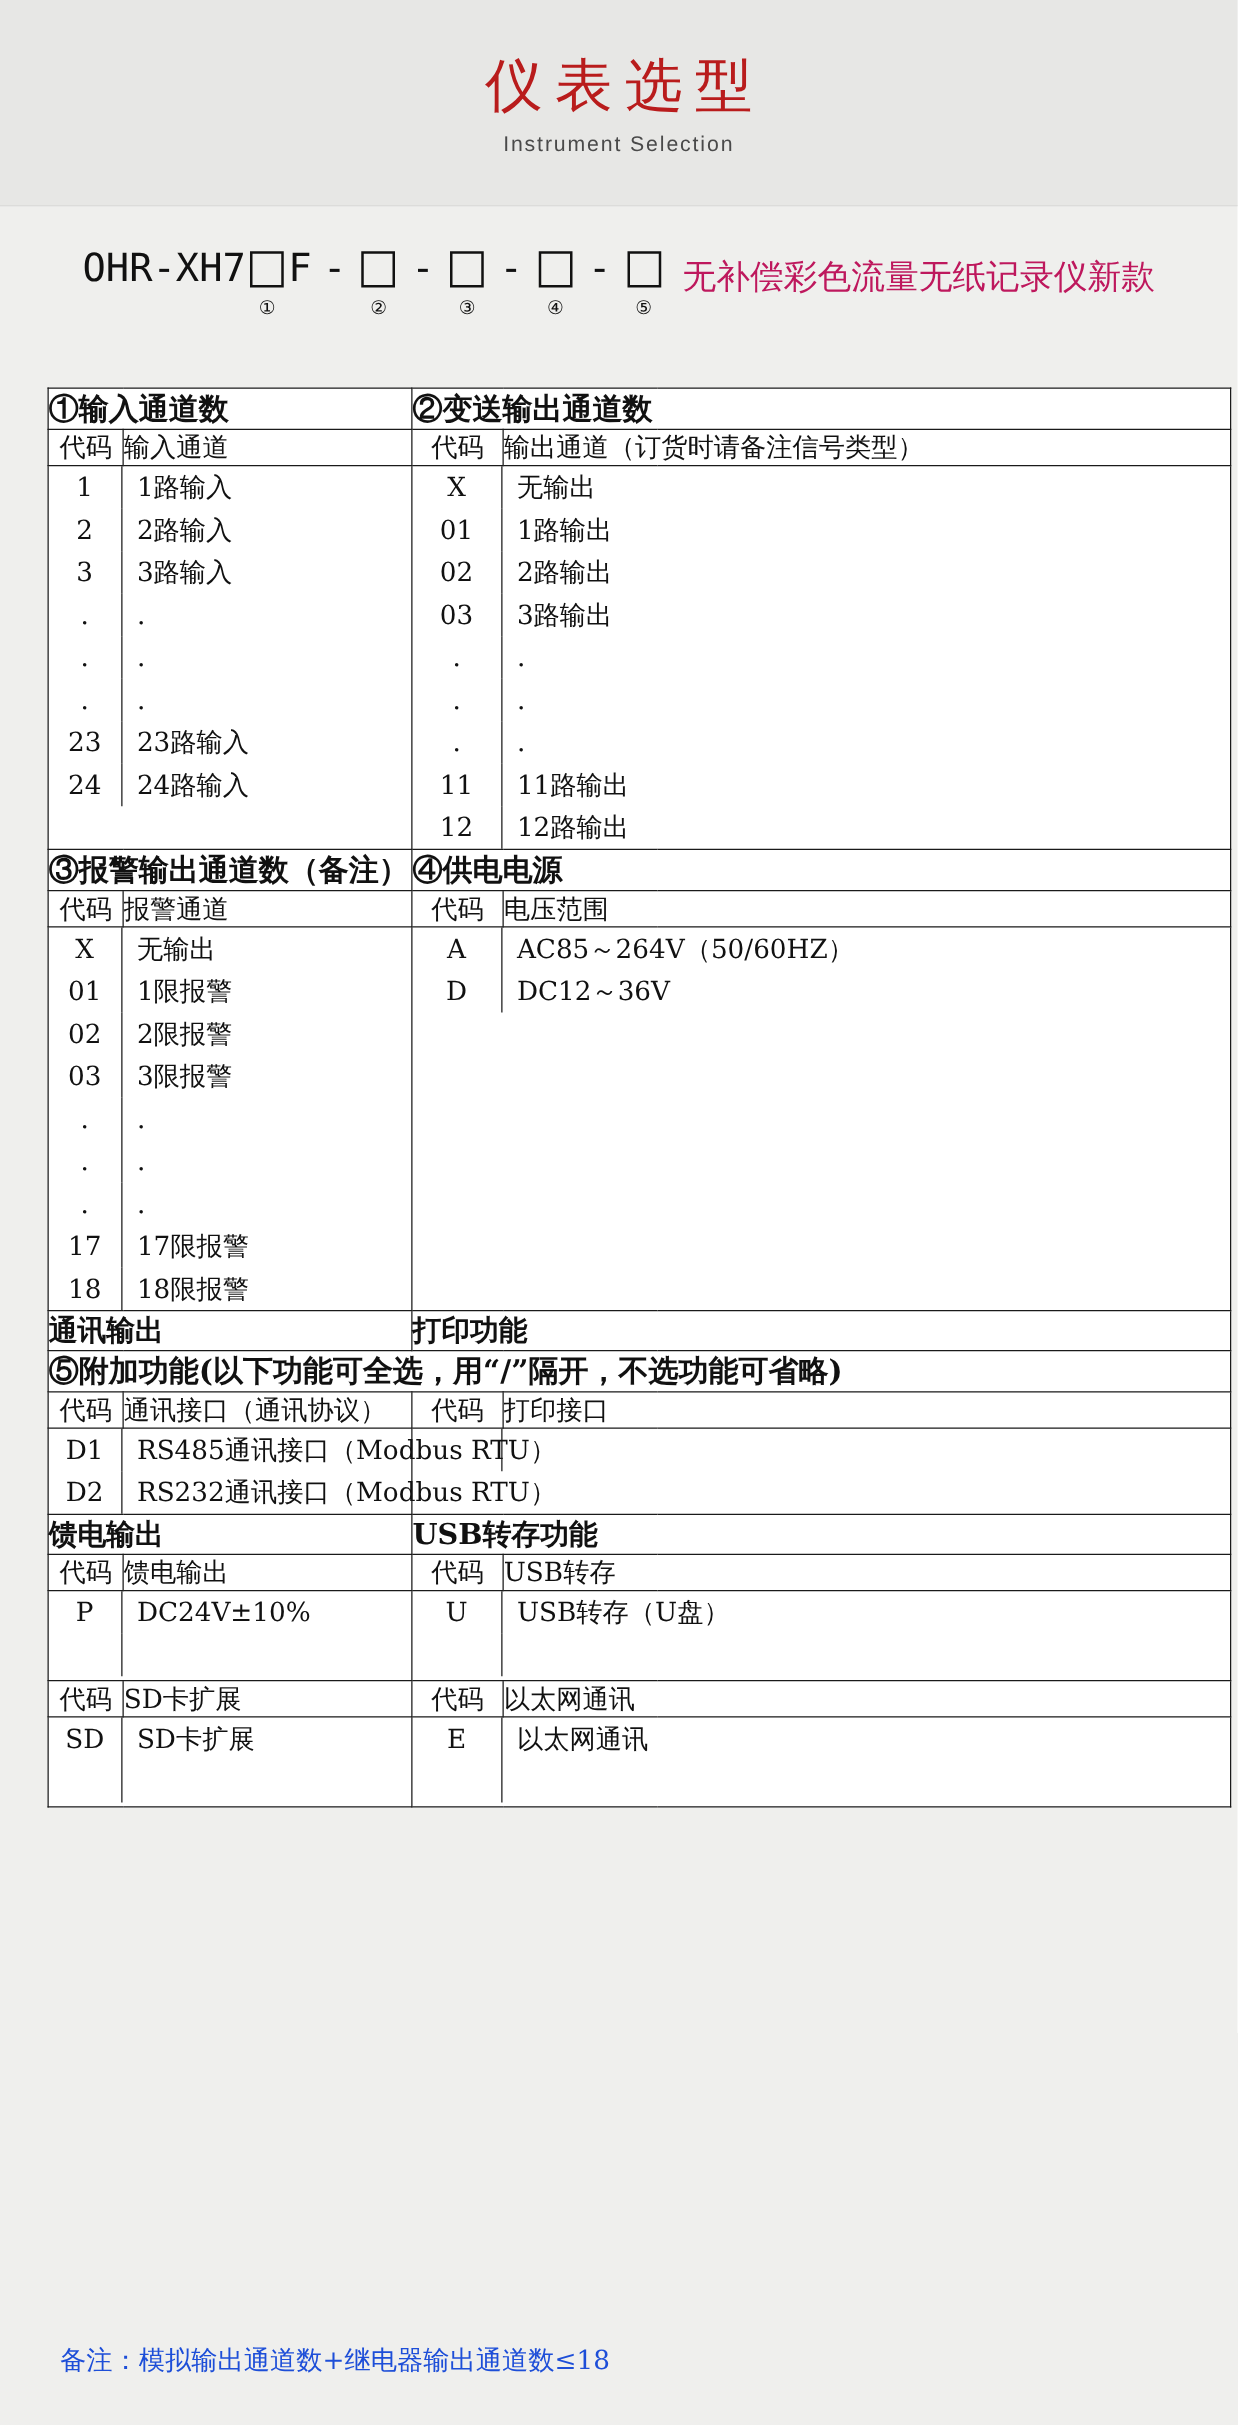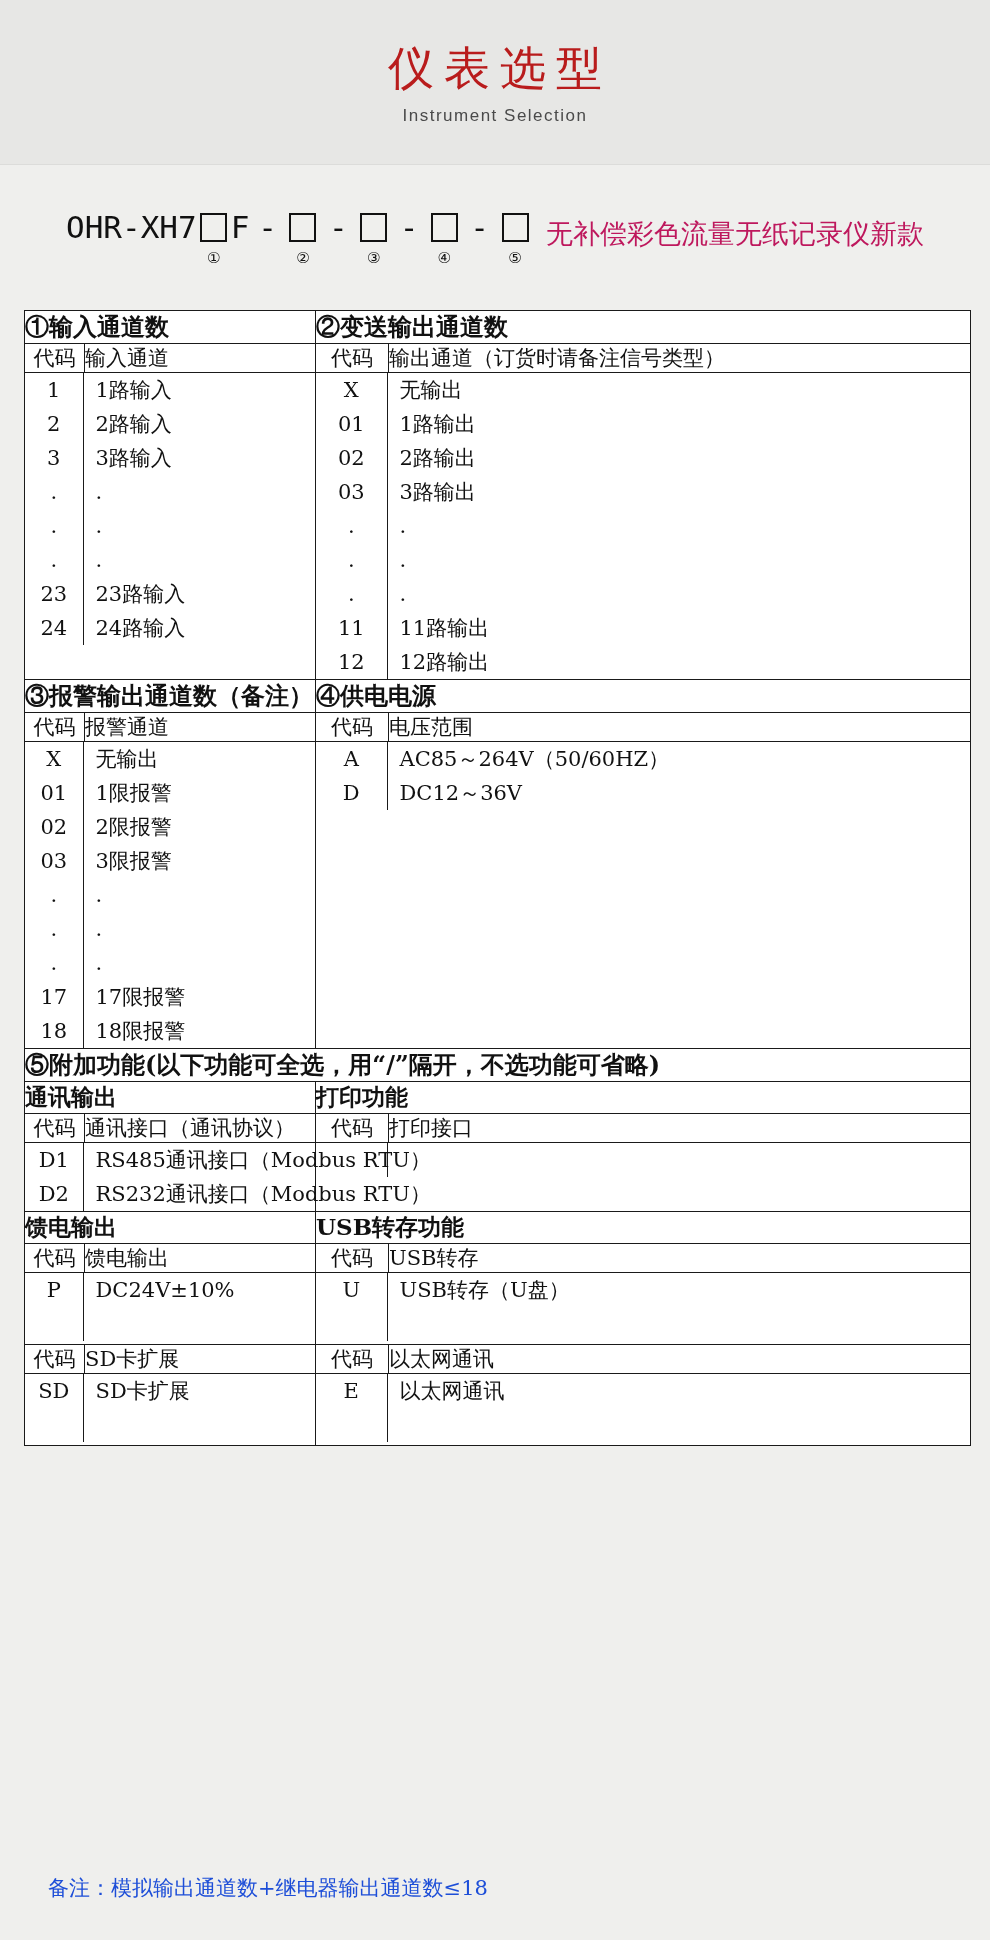--- a/index.html
+++ b/index.html
@@ -38,21 +38,21 @@
   }
   .header .en {
     font-family: "Liberation Sans", sans-serif;
     font-size: 17px;
     letter-spacing: 1.5px;
     color: #4a4a4a;
     margin-top: 6px;
   }
   
   .model-line {
-    margin-top: 40px;
+    margin-top: 28px;
     display: flex;
     align-items: flex-start;
     justify-content: center;
     padding-left: 0px;
   }
   .model-code {
     display: flex;
     align-items: flex-start;
   }
   .mc-text {
@@ -94,21 +94,21 @@
     font-size: 27px;
     line-height: 44px;
     margin-left: 14px;
     margin-top: 7px;
     color: #be185d;
     white-space: nowrap;
   }
   
   .table-wrap {
     position: absolute;
-    left: 8px;
+    left: 22px;
     top: 310px;
     width: 782px;
     padding-left: 16px;
   }
   table.grid {
     border-collapse: collapse;
     width: 946px;
     background: #fff;
     table-layout: fixed;
   }
@@ -392,26 +392,26 @@
             <tr>
                     <td class="code">D</td>
                     <td class="desc">DC12～36V</td>
                   </tr>
           </tbody>
               </table>
         </td>
       </tr>
 
       <tr>
-        <td colspan="5" class="hdr">⑤附加功能(以下功能可全选，用“/”隔开，不选功能可省略)</td>
-      </tr>
-
-      <tr>
         <td colspan="2" class="hdr" style="font-size:23px">通讯输出</td>
         <td colspan="3" class="hdr" style="font-size:23px">打印功能</td>
+      </tr>
+
+      <tr>
+        <td colspan="5" class="hdr">⑤附加功能(以下功能可全选，用“/”隔开，不选功能可省略)</td>
       </tr>
       <tr>
         <td class="sub" style="text-align:center">代码</td>
         <td class="sub">通讯接口（通讯协议）</td>
         <td class="sub" style="text-align:center">代码</td>
         <td colspan="2" class="sub">打印接口</td>
       </tr>
       <tr>
         <td colspan="2" class="cellpad">
           <table class="inner listbox">

